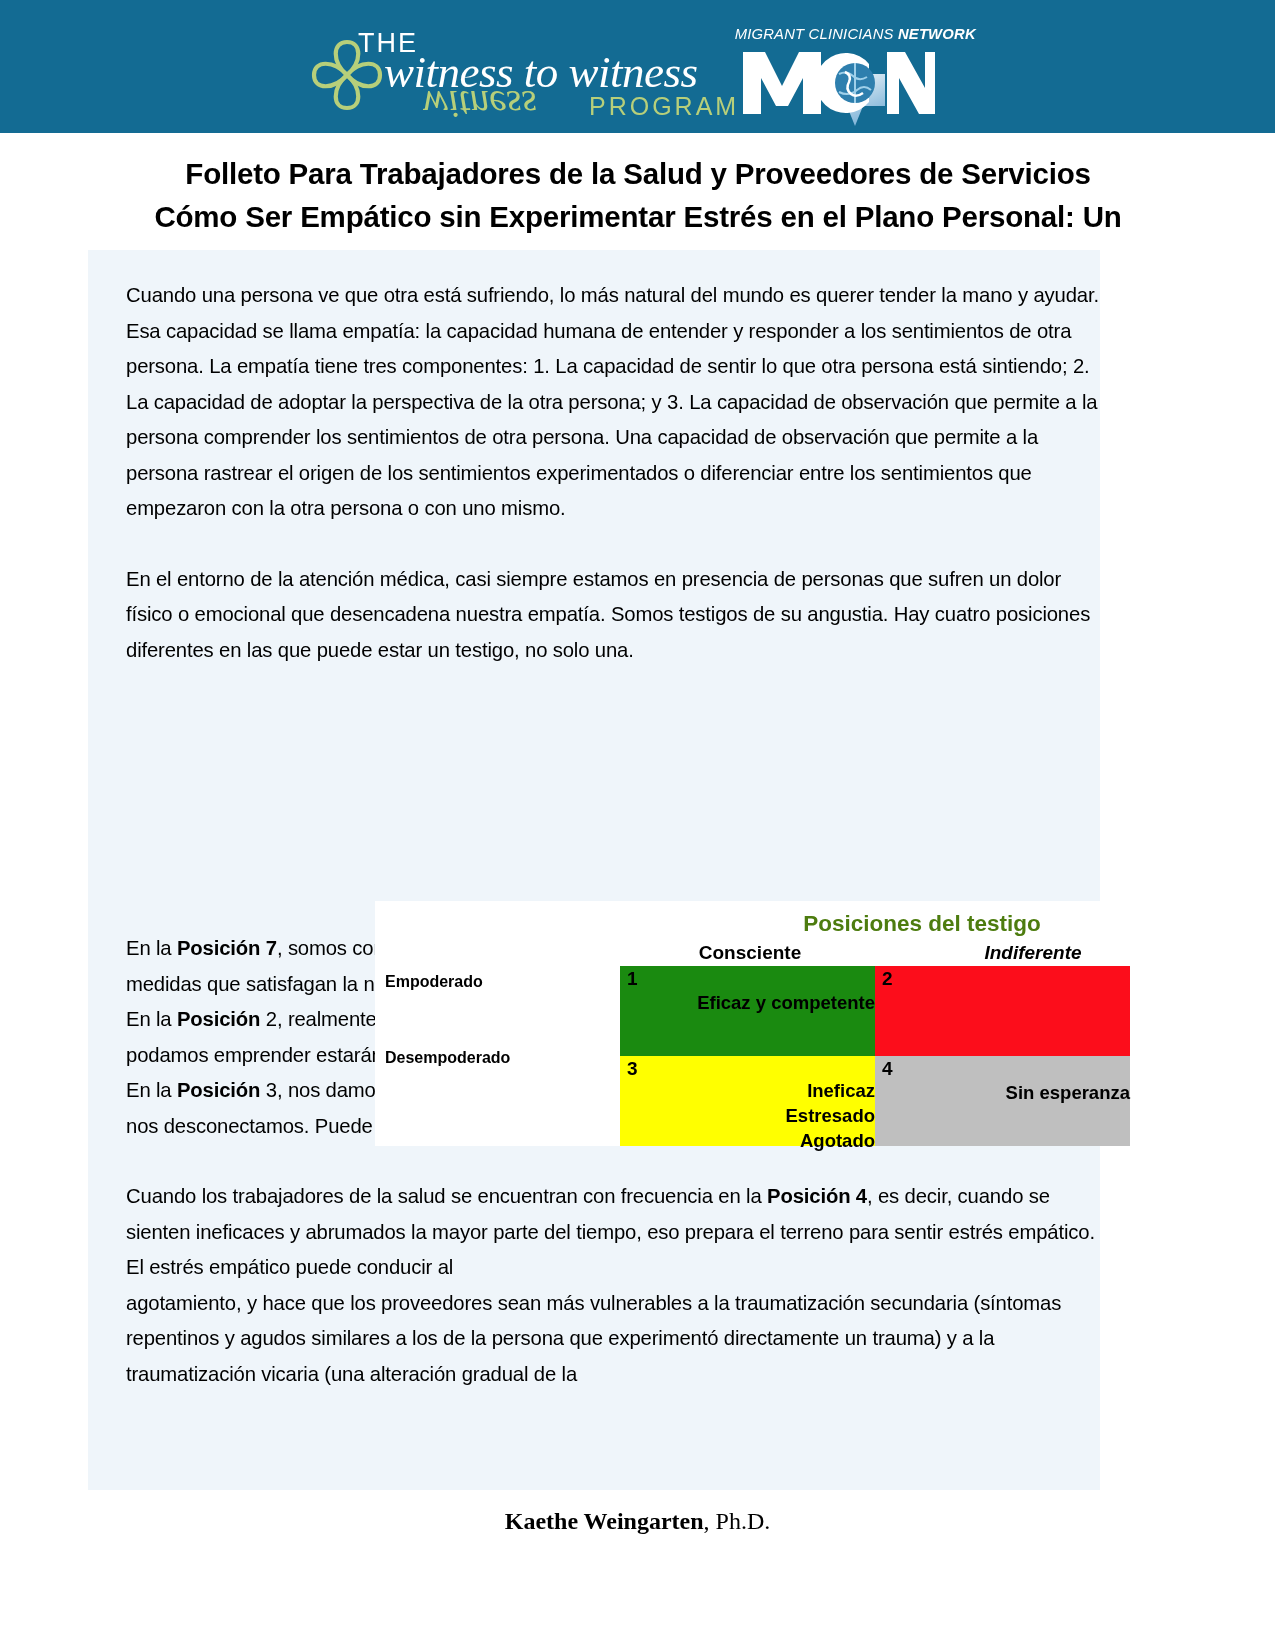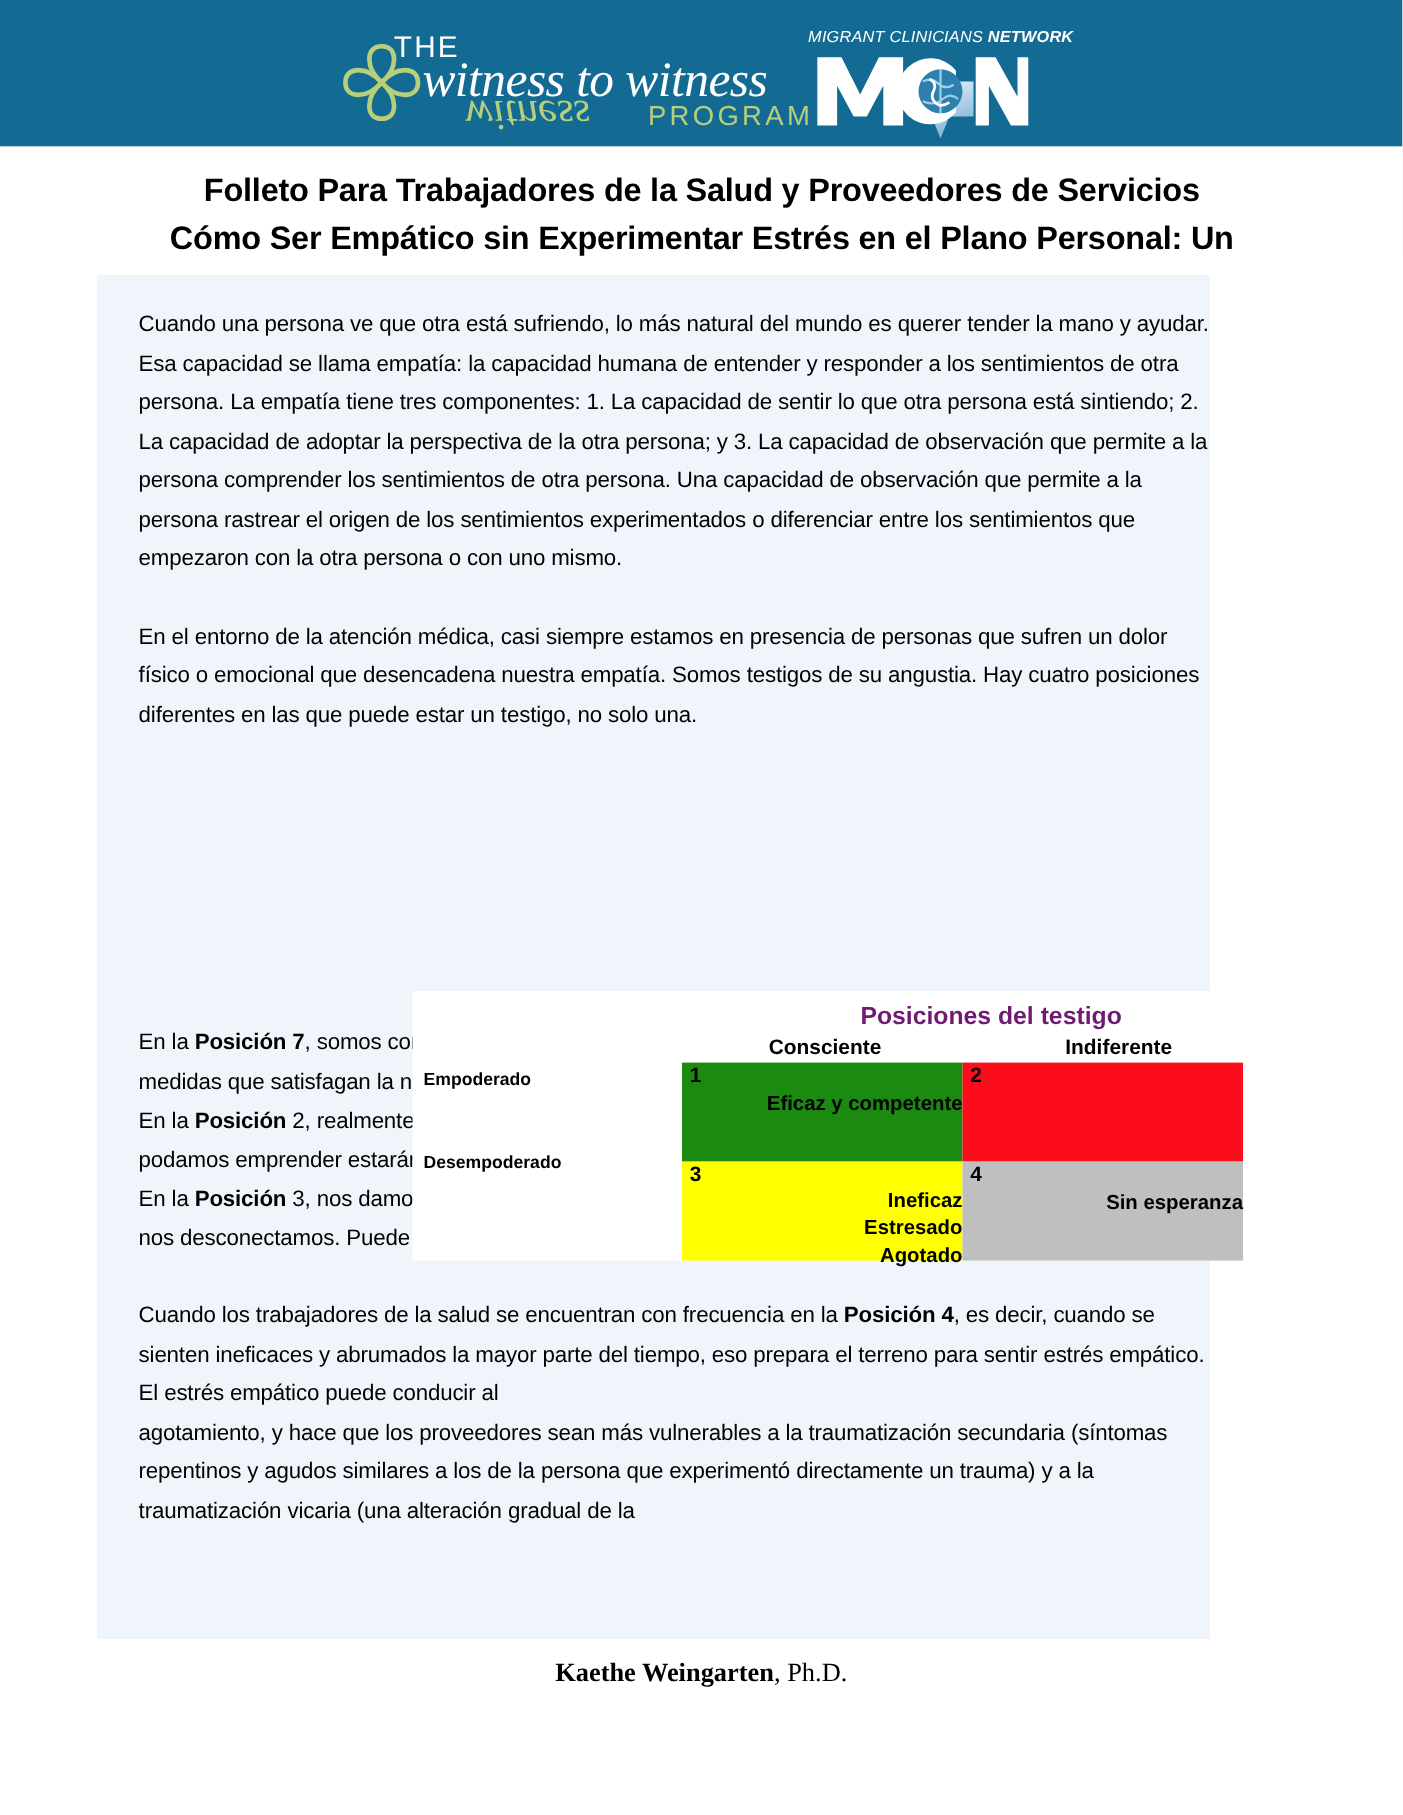--- a/index.html
+++ b/index.html
@@ -163,40 +163,40 @@
   .matrix-wrap {
     position: absolute;
     left: 287px;
     top: 651px;
     width: 755px;
     height: 245px;
     background: #ffffff;
   }
   .matrix-title {
     position: absolute;
-    left: 306px;
+    left: 327px;
     top: 10px;
     width: 440px;
     text-align: center;
     font-family: "Liberation Sans", sans-serif;
     font-weight: bold;
     font-size: 22.5px;
-    color: #701a75;
+    color: #4d7c0f;
   }
   .col-head {
     position: absolute;
     top: 41px;
     font-family: "Liberation Sans", sans-serif;
     font-weight: bold;
     font-size: 19px;
     color: #000000;
     text-align: center;
   }
   .col-head.c1 { left: 245px; width: 260px; }
-  .col-head.c2 { left: 517px; width: 250px; }
+  .col-head.c2 { left: 533px; width: 250px; font-style: italic; }
   .row-head {
     position: absolute;
     left: 10px;
     font-family: "Liberation Sans", sans-serif;
     font-weight: bold;
     font-size: 16px;
     color: #000000;
   }
   .row-head.r1 { top: 72px; }
   .row-head.r2 { top: 148px; }

